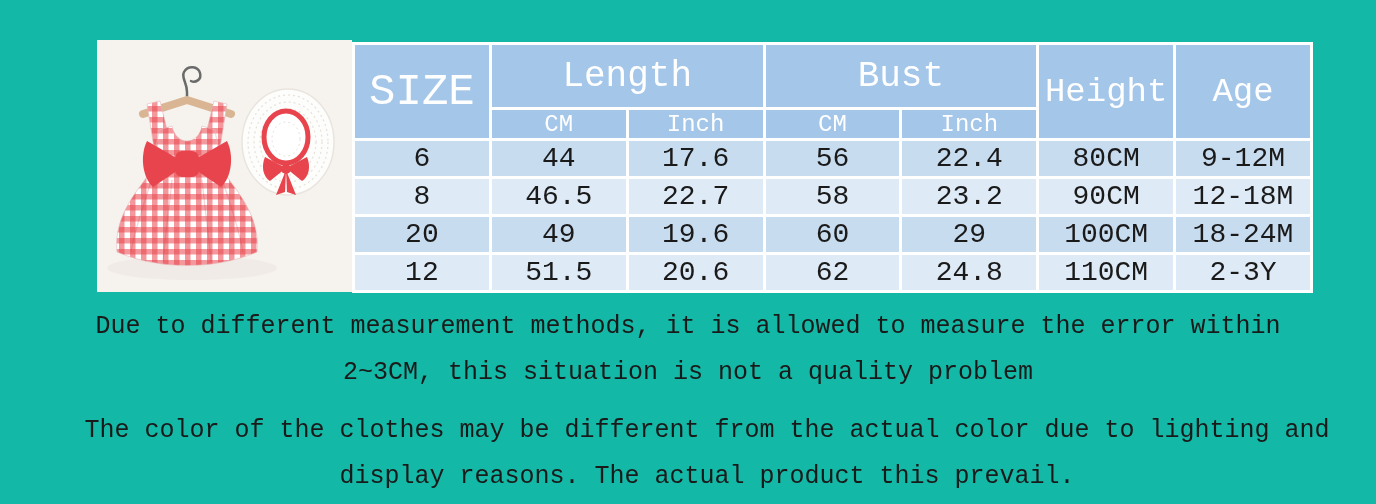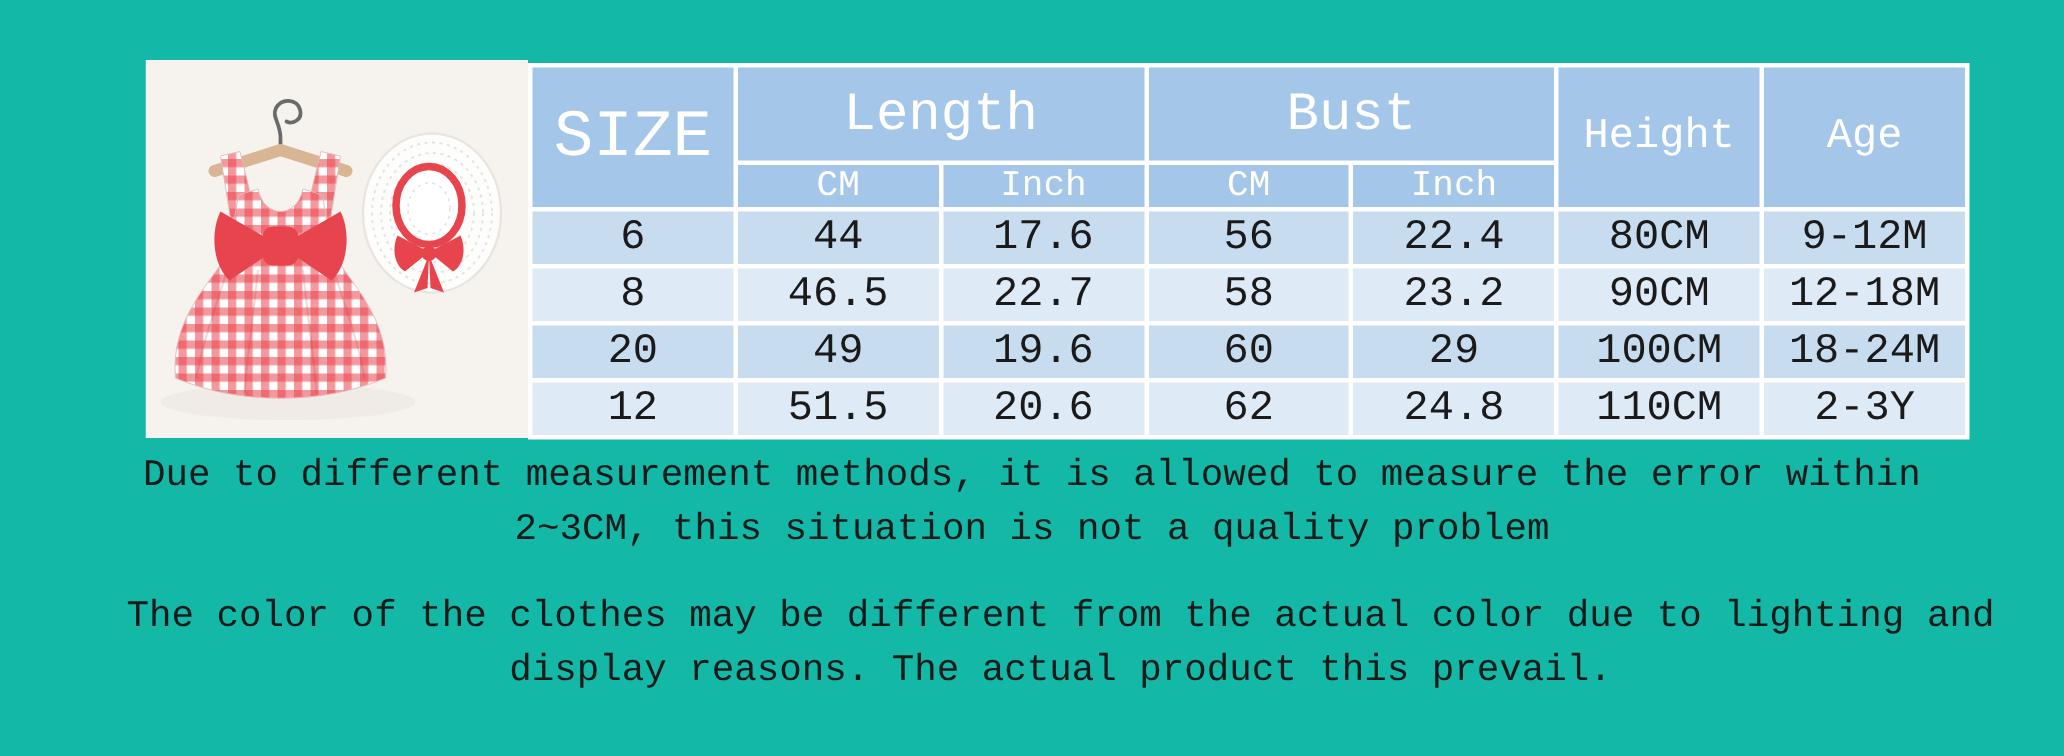--- a/index.html
+++ b/index.html
@@ -21,34 +21,34 @@
   table.size-table {
     position:absolute; left:352px; top:42px; width:961px;
     border-collapse:separate; border-spacing:3px; table-layout:fixed;
     background:#ffffff;
   }
   .size-table th, .size-table td { padding:0; text-align:center; vertical-align:middle; font-weight:normal; overflow:hidden; }
   .size-table thead th { background:var(--header-bg,#a5c7e9); color:#ffffff; }
   .th-size { font-size:44px; }
   .th-main { font-size:36px; height:62px; }
   .th-sub  { font-size:24px; height:28px;margin-top:20px; }
-  .th-span { font-size:28px; }
+  .th-span { font-size:34px; }
   .size-table tbody td { font-size:28px; height:35px; color:var(--table-text,#1a1a1a); }
   .size-table tbody tr:nth-child(odd)  td { background:var(--row-dark,#c8dcef); }
   .size-table tbody tr:nth-child(even) td { background:var(--row-light,#deeaf6); }
 
   
   .notes {
     position:absolute; left:0; top:299px; width:1376px;
     text-align:center; font-size:25px; line-height:36px;
     color:var(--note-text,#1a1a1a);
   }
   .note { margin:0; }
   .note + .note { margin-top:22px;padding-left:38px; }
-  .note-line { display:block; }
+  .note-line { display:block;margin-top:10px; }
 </style>
 </head>
 <body>
 
 <div class="page">
 
   <div class="photo">
     <svg viewBox="0 0 255 252" width="255" height="252">
       <defs>
         <pattern id="gingham" width="11" height="11" patternUnits="userSpaceOnUse">

